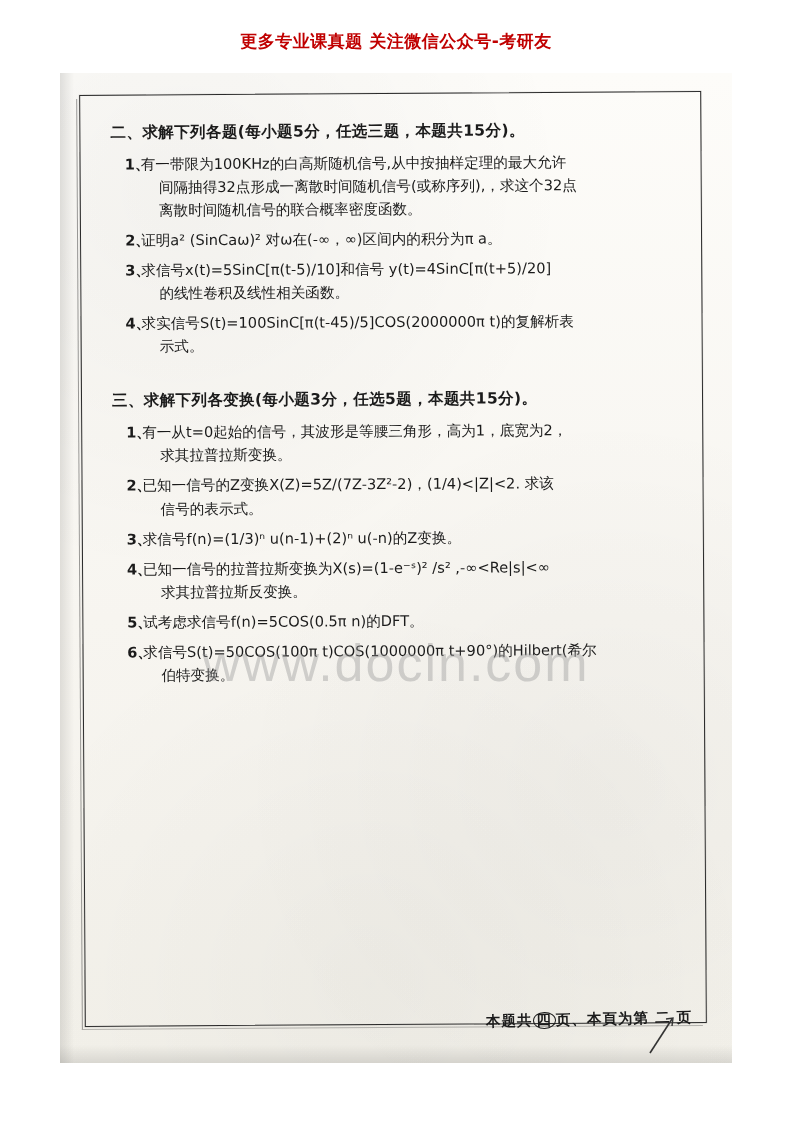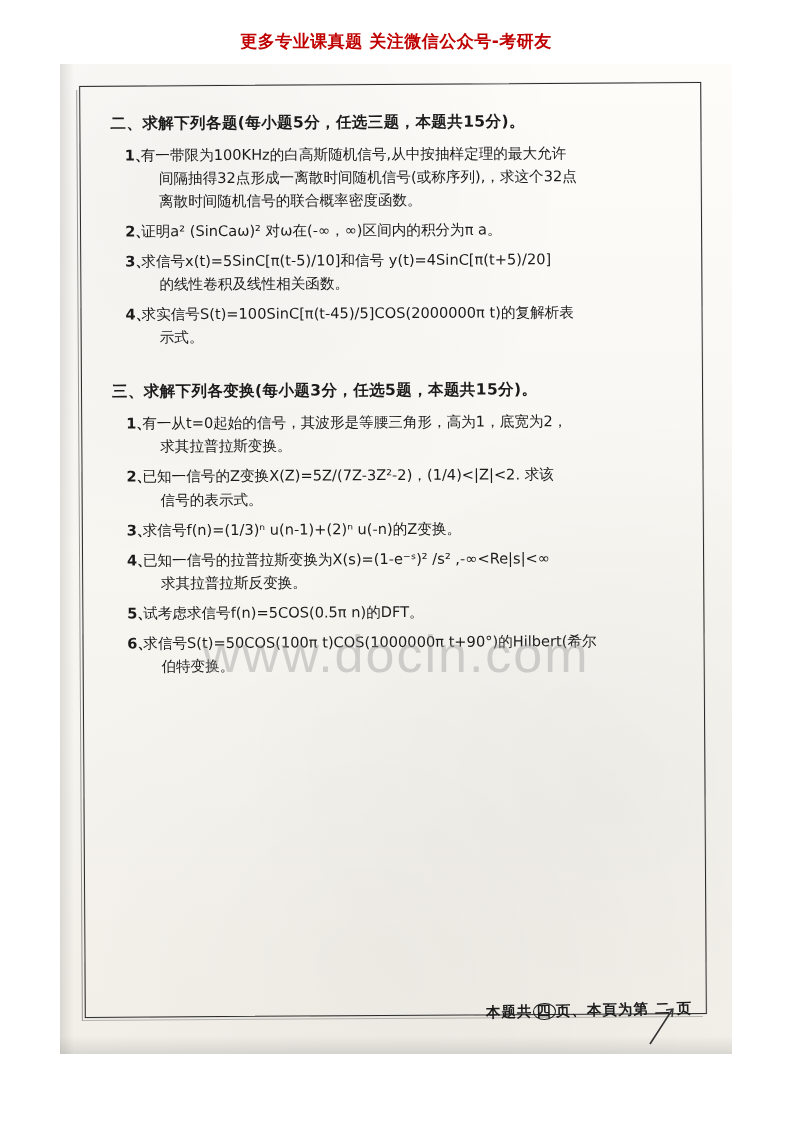--- a/index.html
+++ b/index.html
@@ -33,21 +33,21 @@
     letter-spacing: 0.5px;
     font-family: "DejaVu Sans", sans-serif;
     white-space: nowrap;
     margin-top: 27px;
   }
 
   
   .scan-page {
     position: absolute;
     left: 60px;
-    top: 64px;
+    top: 73px;
     width: 672px;
     height: 990px;
     background: #fbfaf7;
     overflow: hidden;
   }
   
   .paper-noise {
     position: absolute;
     inset: 0;
     background:

